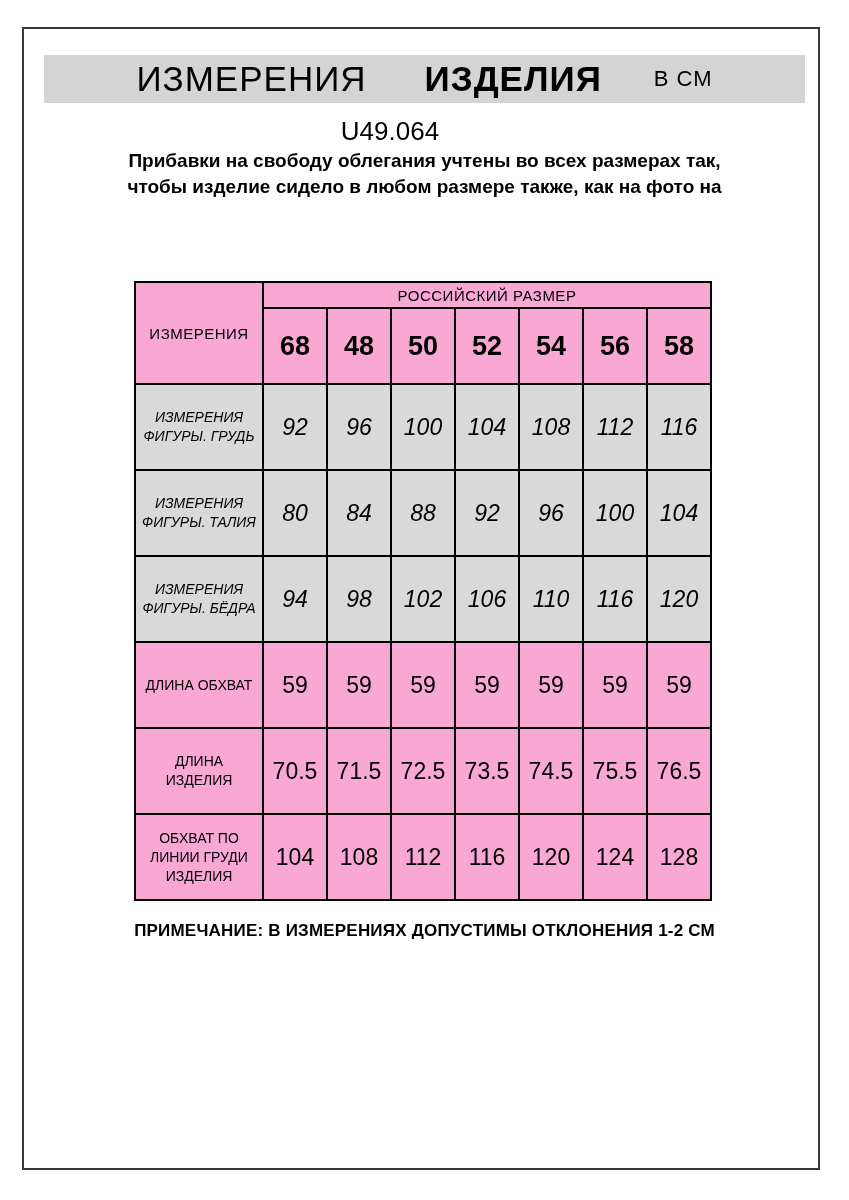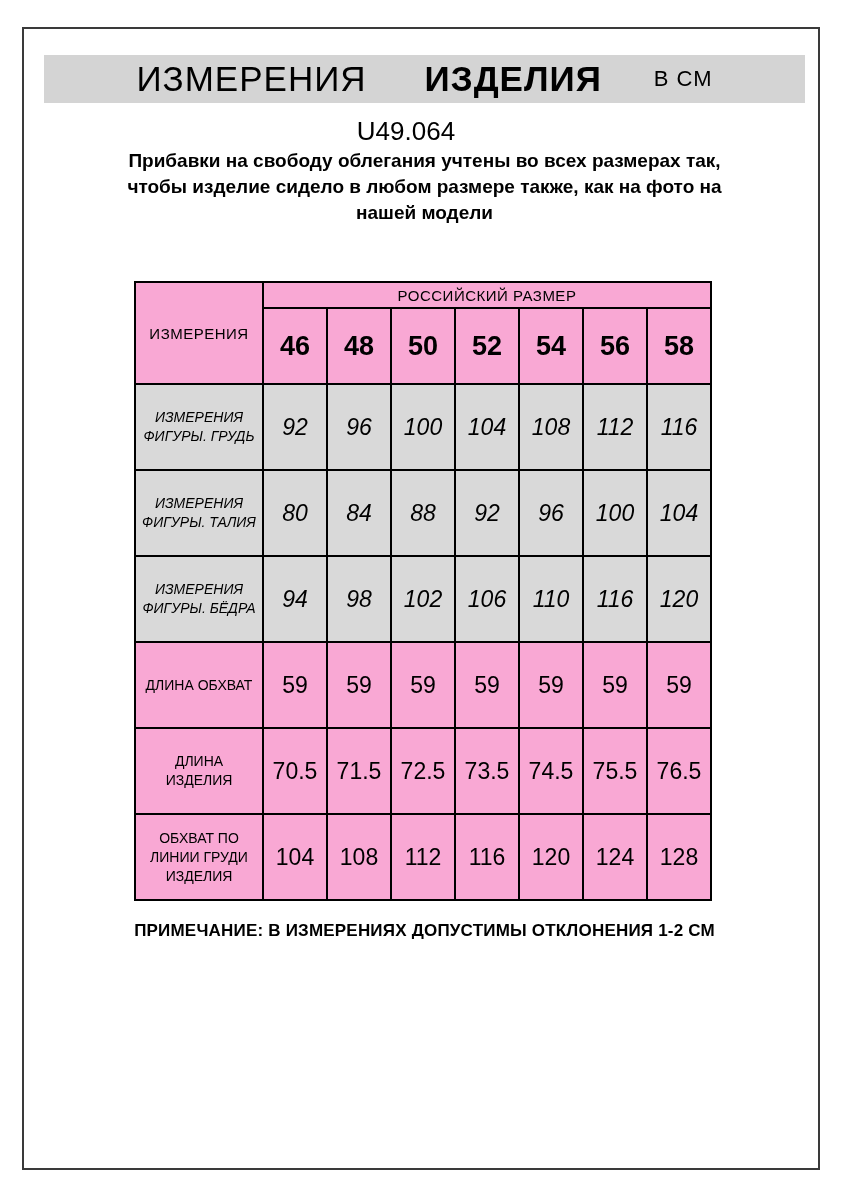--- a/index.html
+++ b/index.html
@@ -49,21 +49,20 @@
     letter-spacing:1px;
     margin-left:52px;
   }
   .product-code{
     position:absolute;
     left:0;top:116px;
     width:780px;
     text-align:center;
     font-size:26px;
     font-weight:400;
-    margin-left:16px;
   }
   .description{
     position:absolute;
     left:0;top:148px;
     width:849px;
     text-align:center;
     font-size:19px;
     line-height:26px;
     font-weight:700;
   }
@@ -128,41 +127,40 @@
     <span class="title-main">ИЗМЕРЕНИЯ</span>
     <span class="title-emphasis">ИЗДЕЛИЯ</span>
     <span class="title-unit">В СМ</span>
   </div>
 
   <div class="product-code">U49.064</div>
 
   <div class="description">
     <span>Прибавки на свободу облегания учтены во всех размерах так,</span>
     <span>чтобы изделие сидело в любом размере также, как на фото на</span>
-    <span>нашей модели</span>
   </div>
 
   <table class="size-table">
     <colgroup>
       <col class="col-label">
       <col class="col-size">
         <col class="col-size">
         <col class="col-size">
         <col class="col-size">
       <col class="col-size">
         <col class="col-size">
         <col class="col-size">
     </colgroup>
     <tbody>
       <tr class="group-row">
         <td class="corner-cell" rowspan="2">ИЗМЕРЕНИЯ</td>
         <td class="group-cell" colspan="7">РОССИЙСКИЙ РАЗМЕР</td>
       </tr>
       <tr class="sizes-row">
-        <td class="size-cell">46</td>
+        <td class="size-cell">68</td>
         <td class="size-cell">48</td>
         <td class="size-cell">50</td>
         <td class="size-cell">52</td>
         <td class="size-cell">54</td>
         <td class="size-cell">56</td>
         <td class="size-cell">58</td>
       </tr>
 
       <tr class="data-row shaded italic">
         <td class="label-cell">

